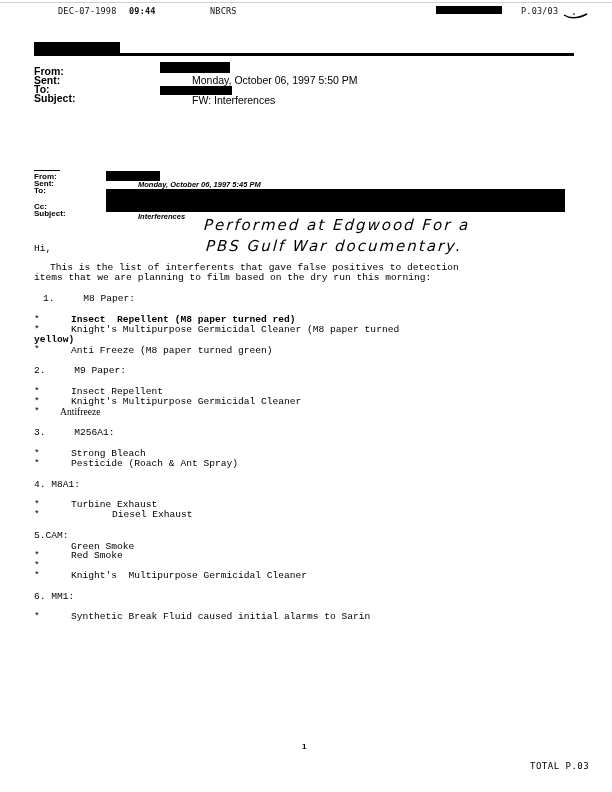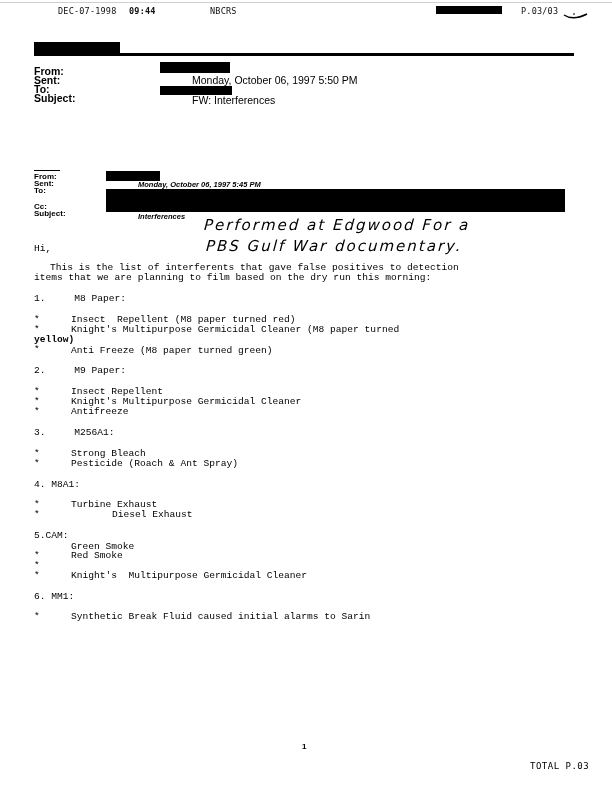--- a/index.html
+++ b/index.html
@@ -76,36 +76,36 @@
   <div class="hdr-value" style="left:106px; top:213px; font-weight:bold;">Interferences</div>
 </div>
 
 <div class="hand" style="left:204px; top:216px;">Performed at Edgwood For a</div>
 <div class="hand" style="left:206px; top:237px;">PBS Gulf War documentary.</div>
 
 <div class="mono" style="left:34px; top:244px;">Hi,</div>
 <div class="mono" style="left:34px; top:263px;margin-left:16px;">This is the list of interferents that gave false positives to detection</div>
 <div class="mono" style="left:34px; top:273px;">items that we are planning to film based on the dry run this morning:</div>
 
-<div class="mono" style="left:34px; top:294px;">1.     M8 Paper:</div>
+<div class="mono" style="left:43px; top:294px;">1.     M8 Paper:</div>
 <div class="bullet" style="left:34px; top:315px;">*</div>
-<div class="mono" style="left:71px; top:315px;">Insect  Repellent (M8 paper turned red)</div>
+<div class="mono" style="left:71px; top:315px;font-weight:bold;">Insect  Repellent (M8 paper turned red)</div>
 <div class="bullet" style="left:34px; top:325px;">*</div>
 <div class="mono" style="left:71px; top:325px;">Knight's Multipurpose Germicidal Cleaner (M8 paper turned</div>
 <div class="mono" style="left:34px; top:335px;font-weight:bold;">yellow)</div>
 <div class="bullet" style="left:34px; top:345px;">*</div>
 <div class="mono" style="left:71px; top:346px;">Anti Freeze (M8 paper turned green)</div>
 
 <div class="mono" style="left:34px; top:366px;">2.     M9 Paper:</div>
 <div class="bullet" style="left:34px; top:387px;">*</div>
 <div class="mono" style="left:71px; top:387px;">Insect Repellent</div>
 <div class="bullet" style="left:34px; top:397px;">*</div>
 <div class="mono" style="left:71px; top:397px;">Knight's Multipurpose Germicidal Cleaner</div>
 <div class="bullet" style="left:34px; top:407px;">*</div>
-<div class="mono" style="left:71px; top:407px;">Antifreeze</div>
+<div class="mono" style="left:60px; top:407px;font-family:Liberation Serif, serif;">Antifreeze</div>
 
 <div class="mono" style="left:34px; top:428px;">3.     M256A1:</div>
 <div class="bullet" style="left:34px; top:449px;">*</div>
 <div class="mono" style="left:71px; top:449px;">Strong Bleach</div>
 <div class="bullet" style="left:34px; top:459px;">*</div>
 <div class="mono" style="left:71px; top:459px;">Pesticide (Roach &amp; Ant Spray)</div>
 
 <div class="mono" style="left:34px; top:480px;">4. M8A1:</div>
 <div class="bullet" style="left:34px; top:500px;">*</div>
 <div class="mono" style="left:71px; top:500px;">Turbine Exhaust</div>

